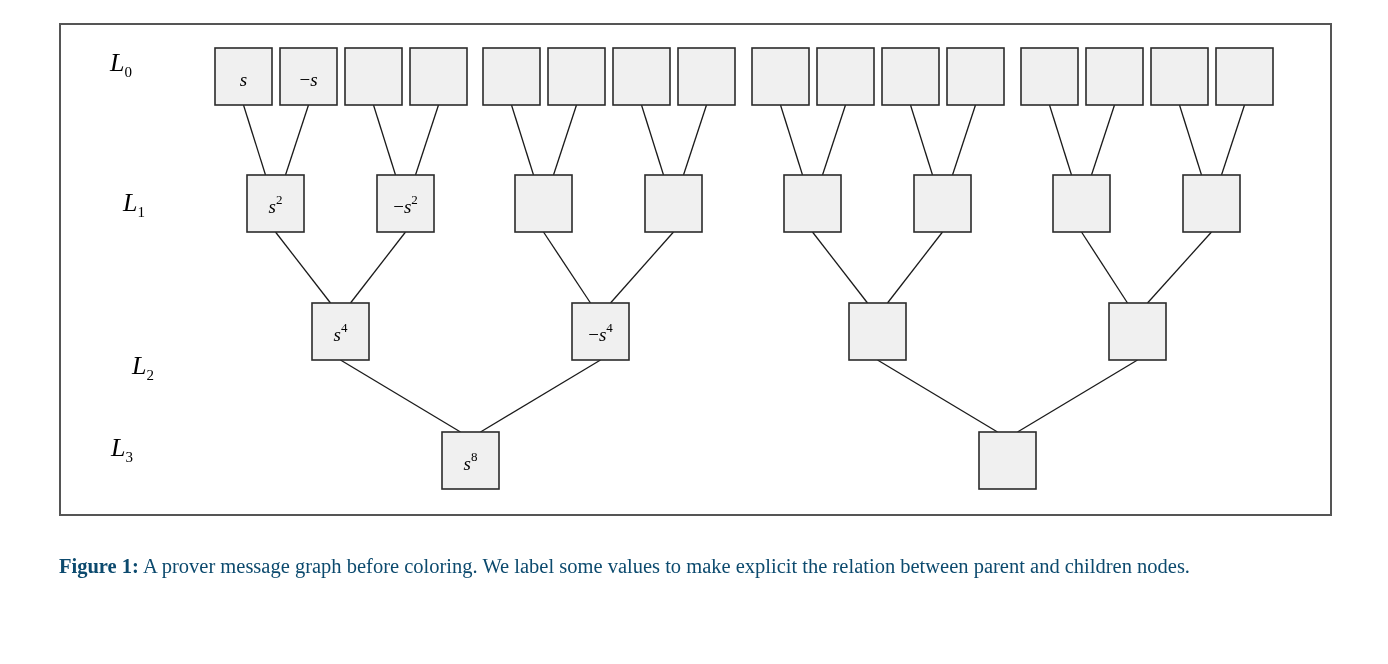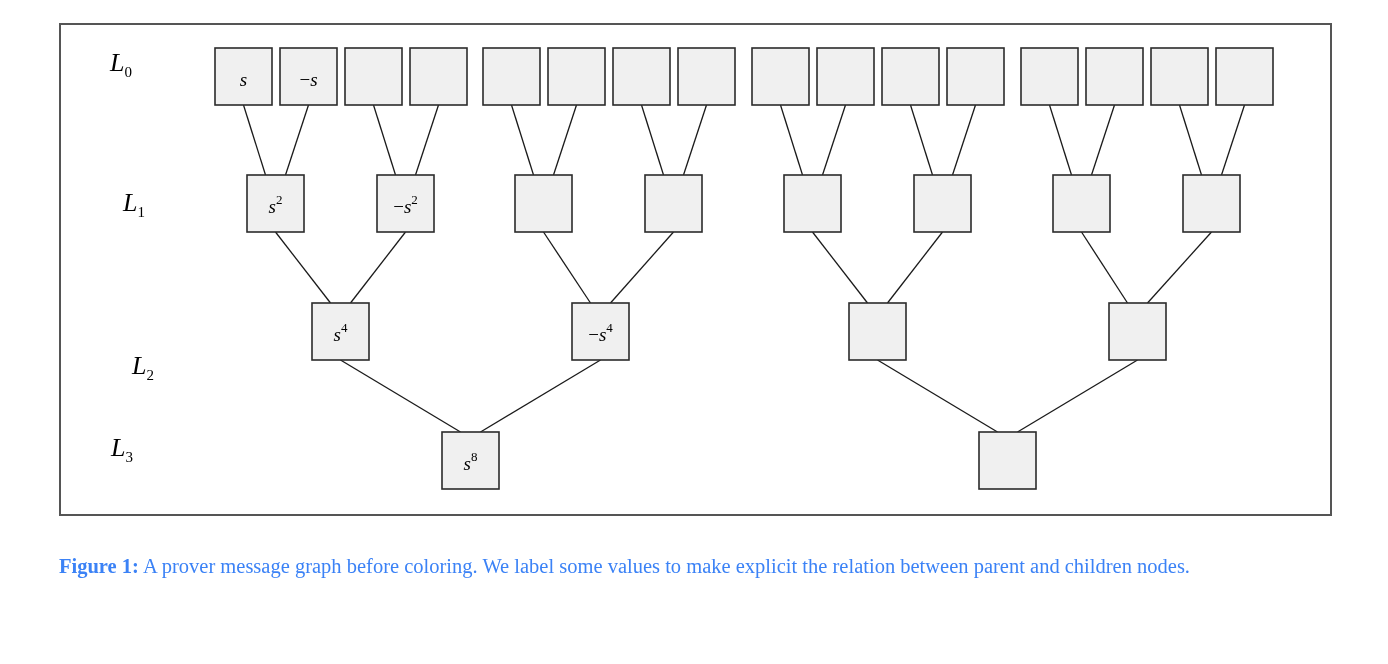--- a/index.html
+++ b/index.html
@@ -73,21 +73,21 @@
     font-style: normal;
   }
   #caption {
     position: absolute;
     left: 59px;
     top: 552px;
     width: 1274px;
     font-family: "Liberation Serif", "DejaVu Serif", serif;
     font-size: 20.5px;
     line-height: 1.38;
-    color: #3b82f6;
+    color: #0c4a6e;
     text-align: justify;
     text-justify: inter-word;
   }
   #caption .cap-label {
     font-weight: bold;
   }
 </style>
 </head>
 <body>
 

